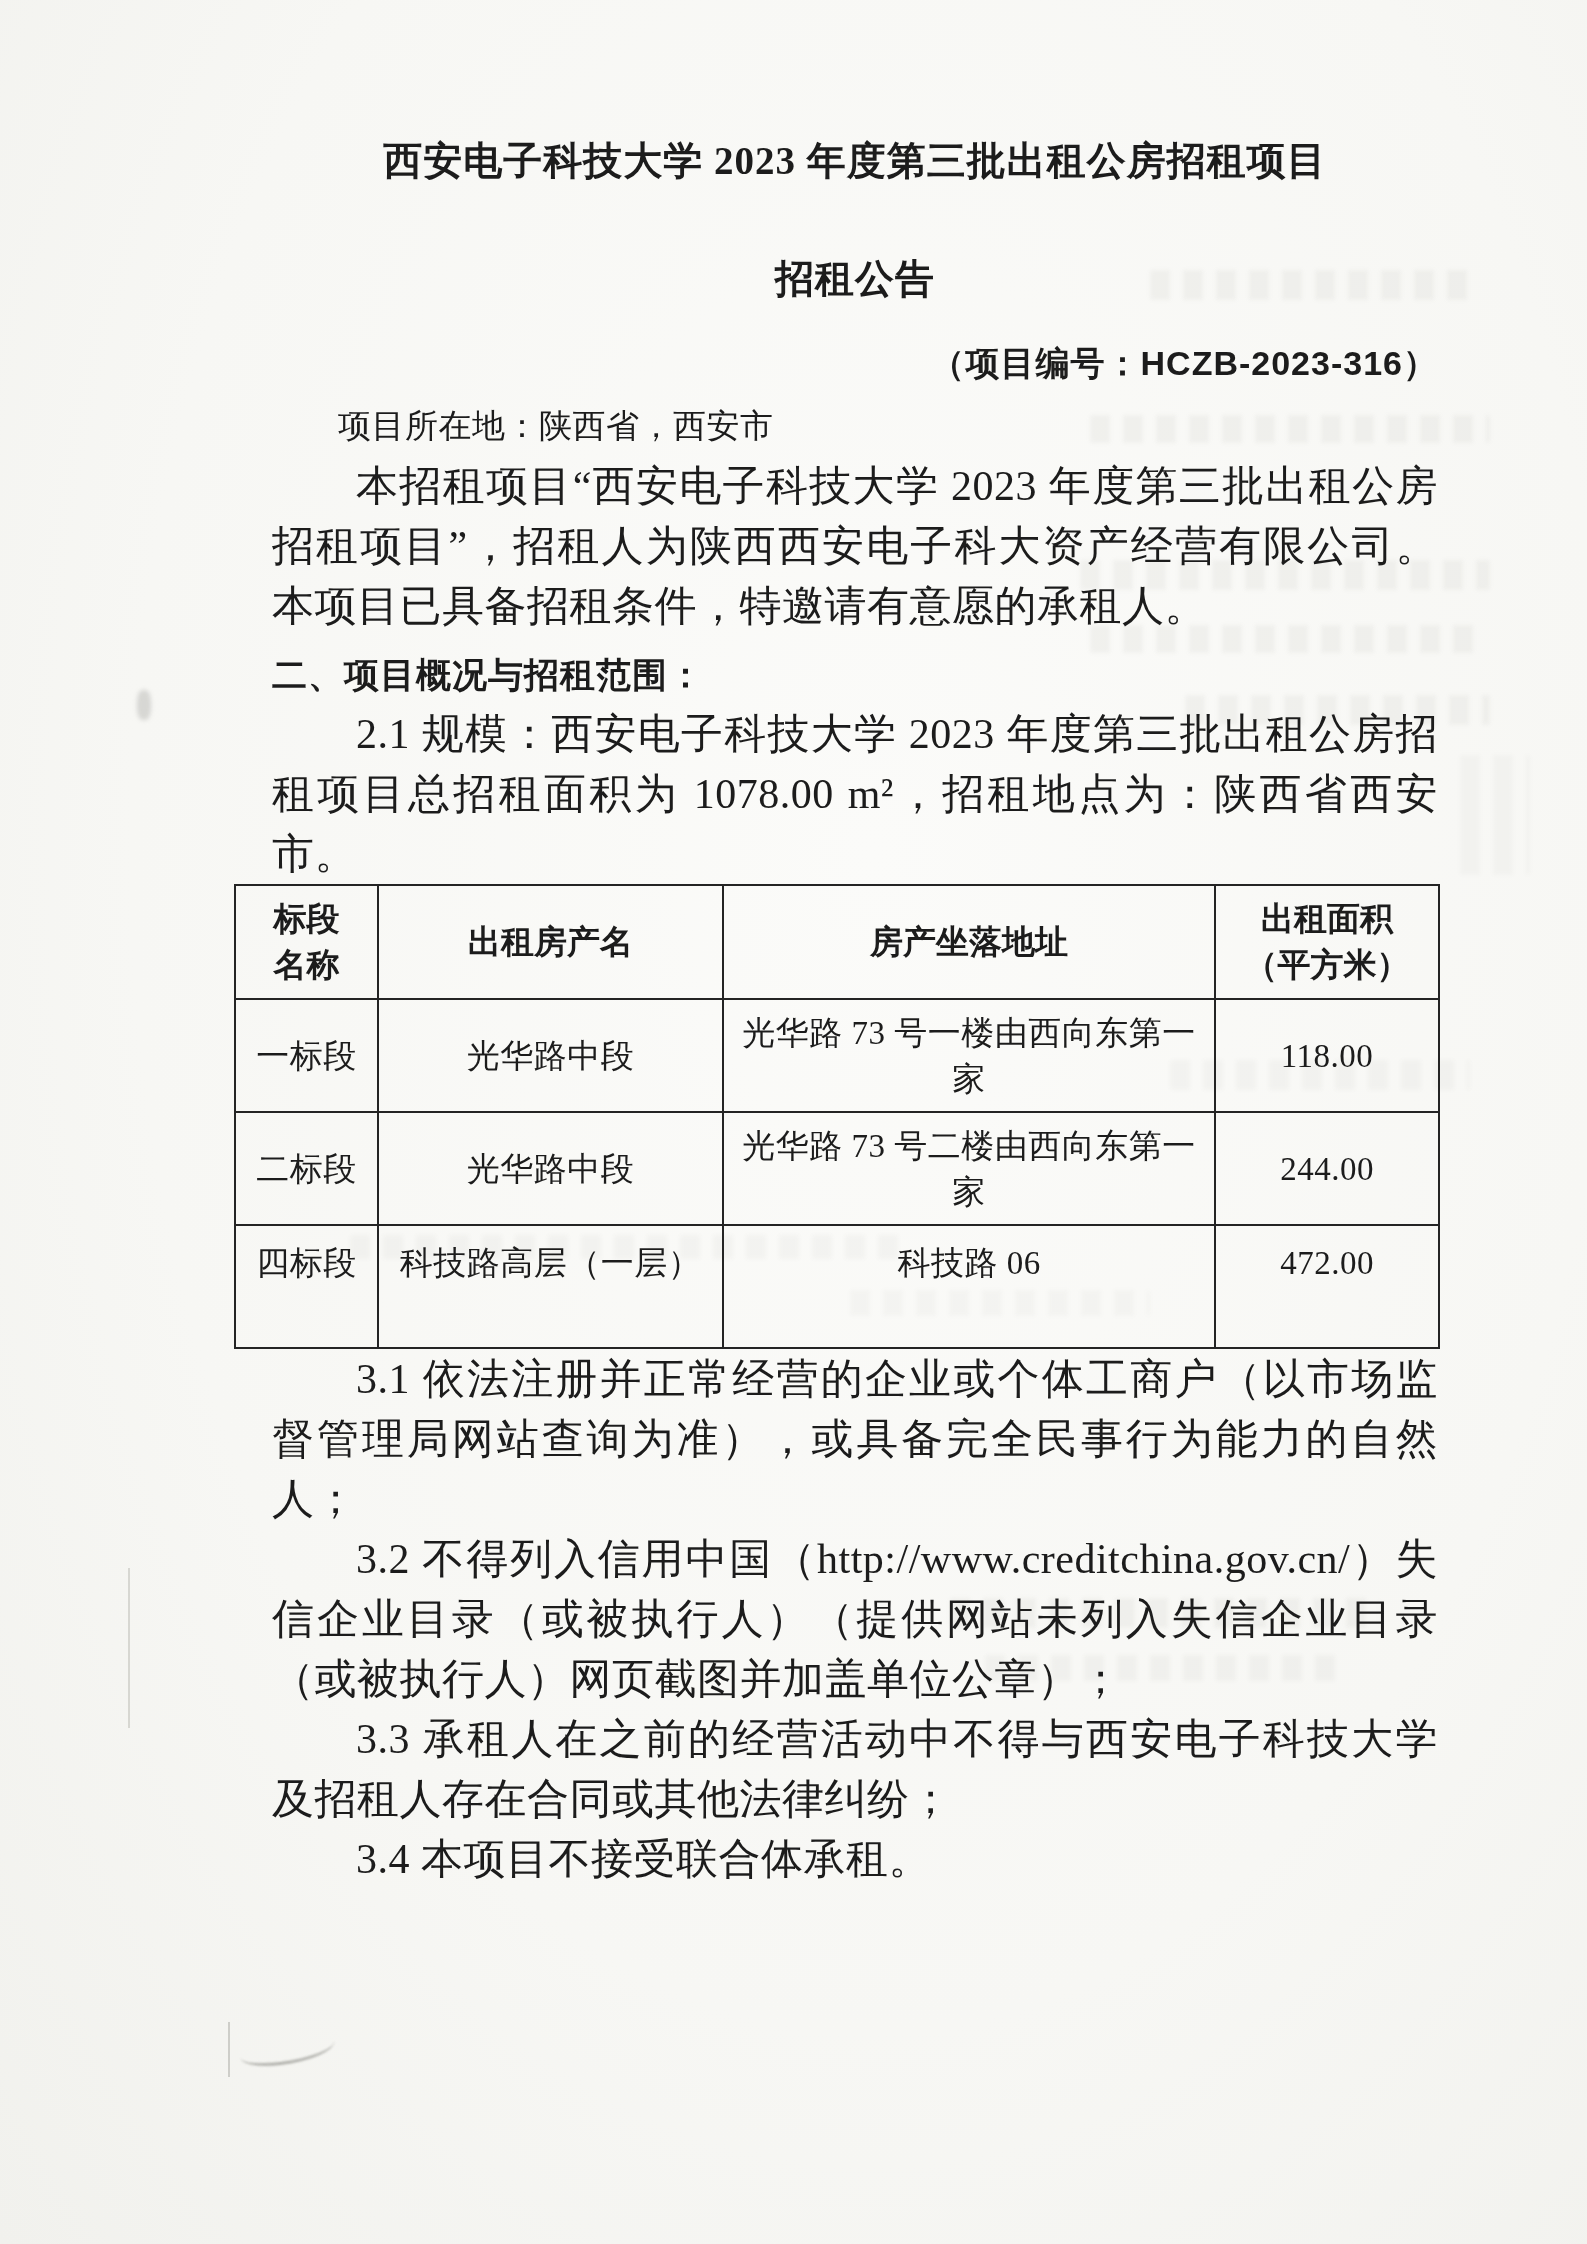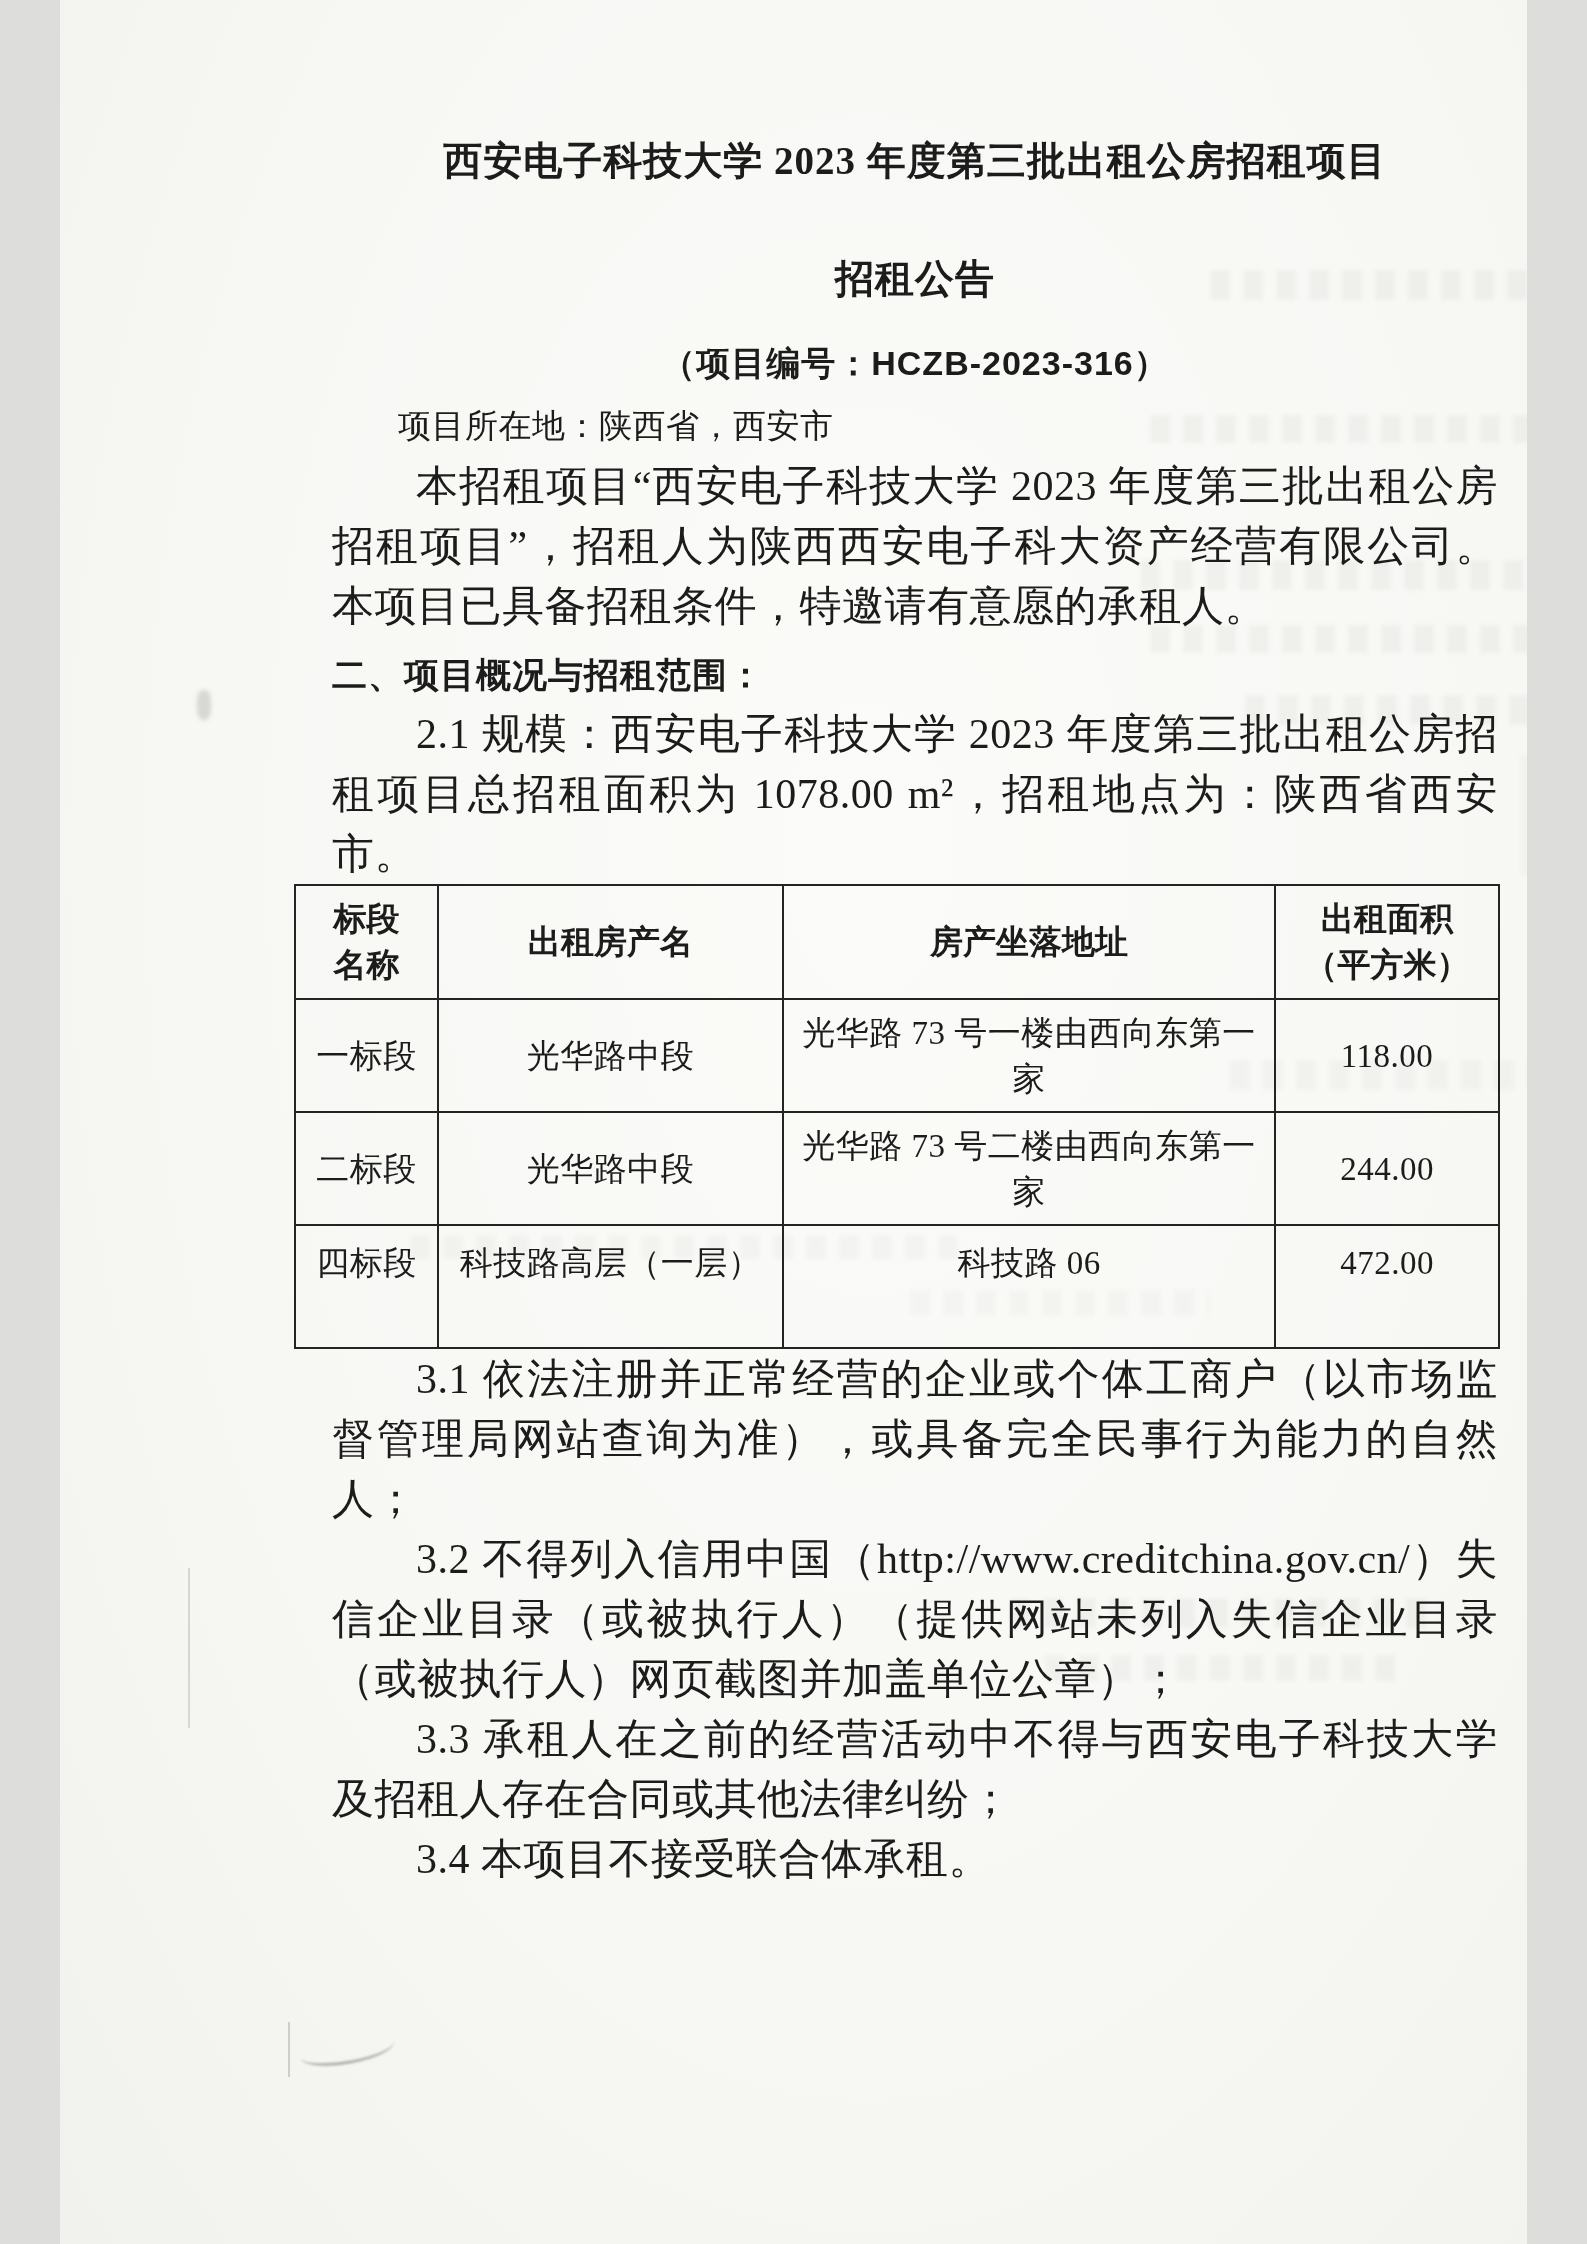--- a/index.html
+++ b/index.html
@@ -1,18 +1,18 @@
 <!DOCTYPE html>
 <html><head>
 <meta charset="utf-8">
 <style>
   html,body { margin:0; padding:0; background:#dddddb; }
   .page {
     position:relative;
-    width:1467px; height:2244px;
+    width:1587px; height:2244px;
     margin:0 auto;
     background:
       radial-gradient(ellipse at 55% 38%, #fbfbf9 0%, #f7f7f4 60%, #f1f1ed 100%);
     color:#1c1c1c;
     font-family:"Liberation Serif","DejaVu Serif",serif;
     overflow:hidden;
   }
   .content {
     position:absolute;
     left:272px; top:132px;
@@ -22,21 +22,21 @@
     margin:0;
     font-size:39px; line-height:58px;
     font-weight:bold; text-align:center;
     letter-spacing:1px;
   }
   h1.doc-subtitle { margin:60px 0 0 0; }
   .projno {
     margin-top:32px;
     font-family:"Liberation Sans","DejaVu Sans",sans-serif;
     font-size:34px; line-height:46px;
-    font-weight:bold; text-align:center;
+    font-weight:bold; text-align:right;
     letter-spacing:1px;
   }
   .bodyline {
     margin:10px 0 0 0;
     font-size:33px; line-height:60px;
     text-indent:2em; letter-spacing:0.5px;
   }
   h2.sec {
     margin:0;
     font-family:"Liberation Sans","DejaVu Sans",sans-serif;

